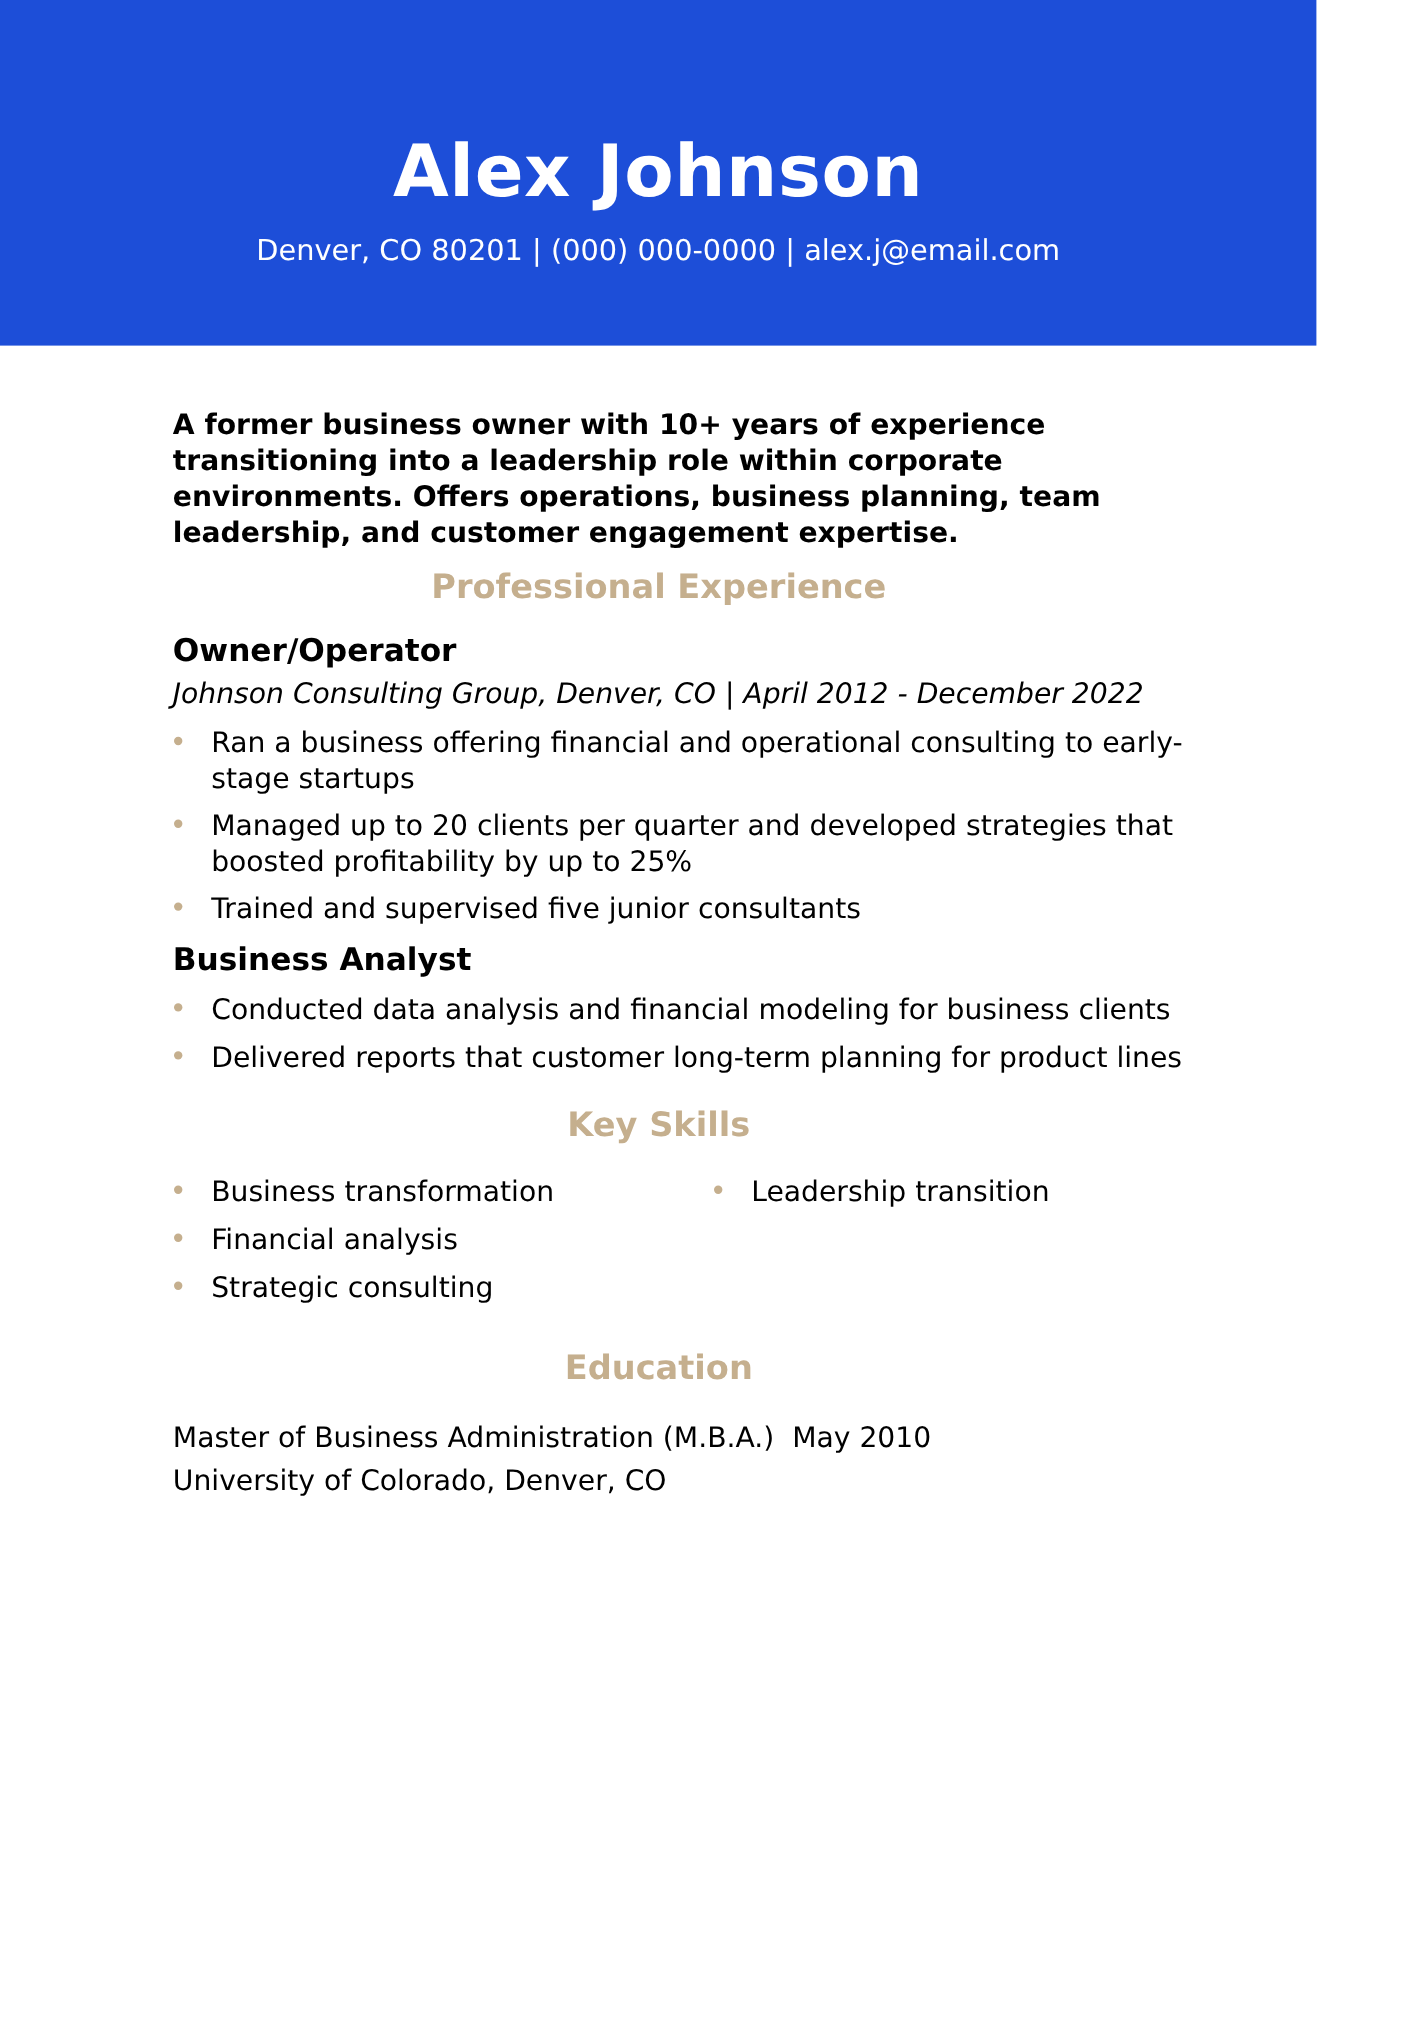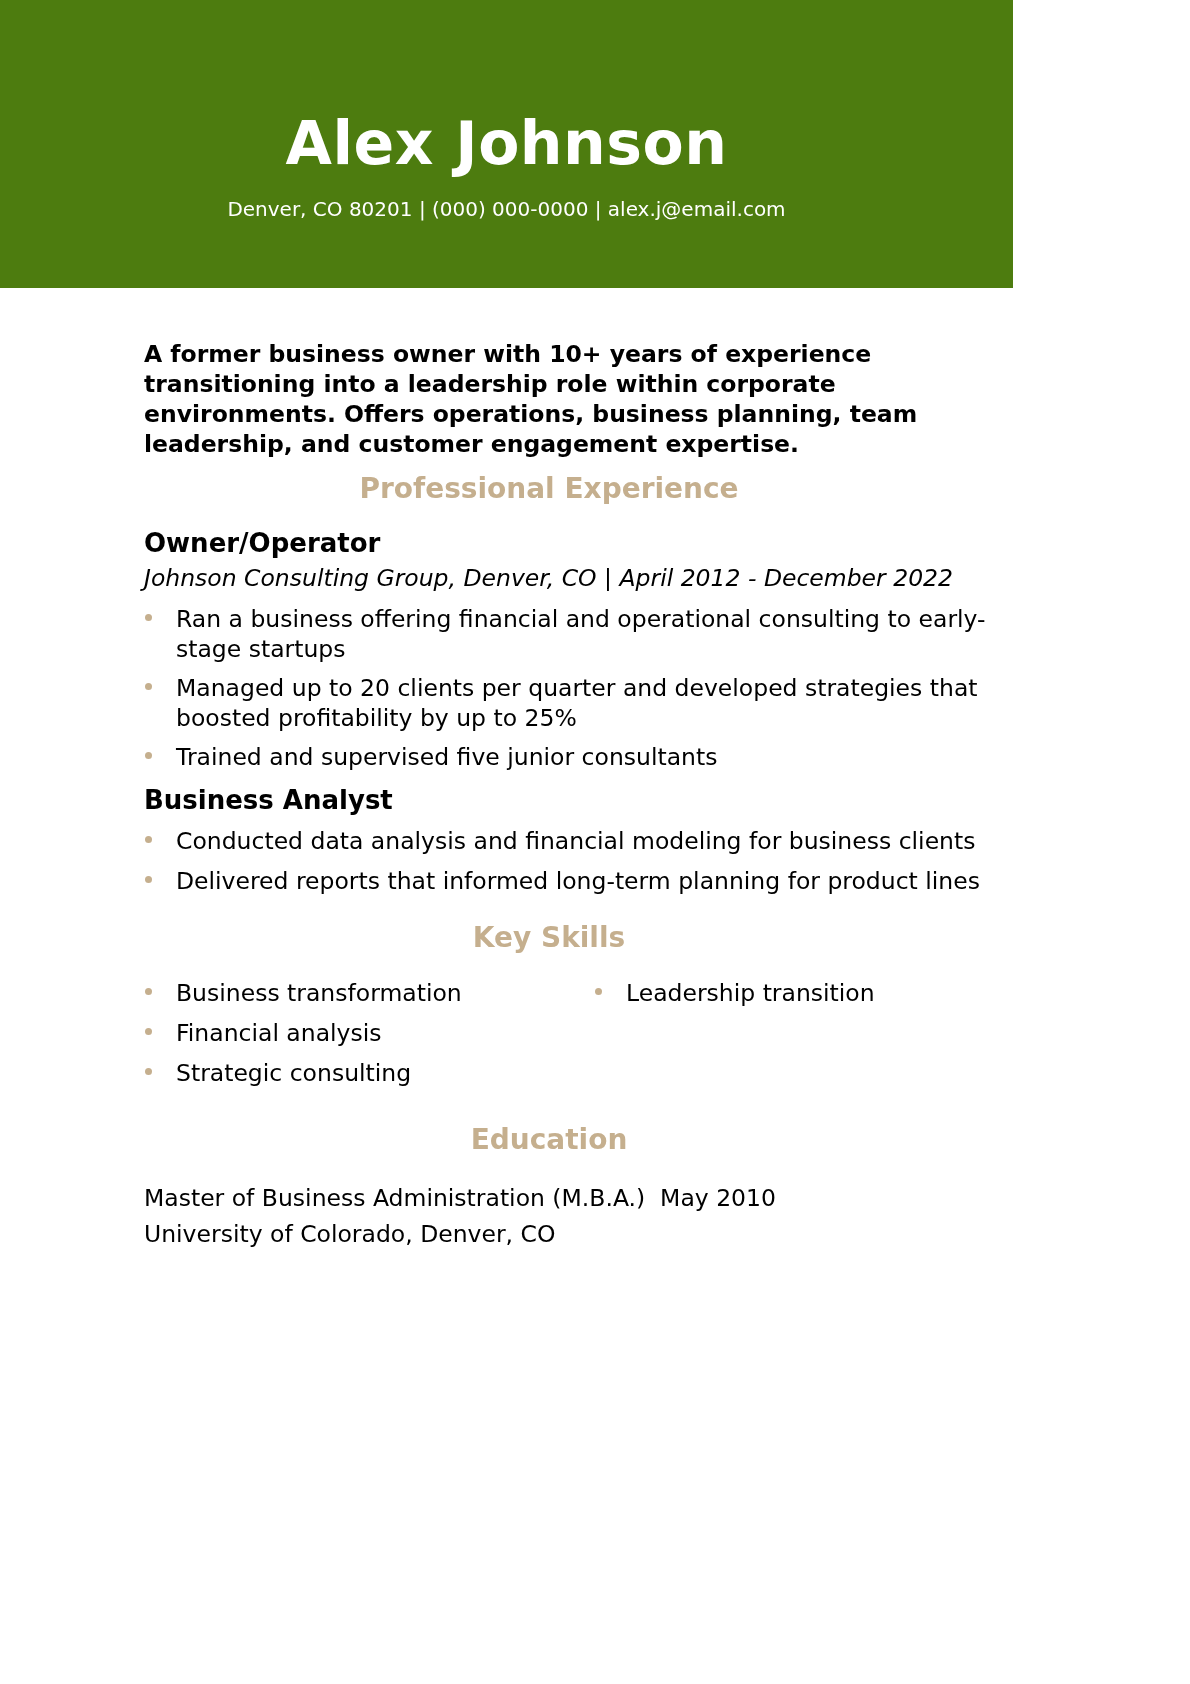--- a/index.html
+++ b/index.html
@@ -2,31 +2,31 @@
 <html><head>
 <meta charset="utf-8">
 <style>
   html, body { margin: 0; padding: 0; }
   body {
     width: 1190px; height: 1684px; background: #ffffff;
     font-family: "DejaVu Sans", sans-serif; color: #000;
     position: relative; overflow: hidden;
   }
   .header {
-    position: absolute; left: 0; top: 0; width: 1013px; height: 288px;
-    background: #4d7c0f; text-align: center; color: #fff;
+    position: absolute; left: 0; top: 0; width: 1097px; height: 288px;
+    background: #1d4ed8; text-align: center; color: #fff;
   }
   .name {
     position: absolute; left: 0; right: 0; top: 105px;
     font-size: 60px; font-weight: bold; line-height: 76px;
     letter-spacing: 0.5px;
   }
   .contact {
     position: absolute; left: 0; right: 0; top: 193px;
-    font-size: 20px; line-height: 32px;
+    font-size: 24px; line-height: 32px;
   }
   .content { position: absolute; left: 144px; top: 339px; width: 900px; }
   .summary {
     font-weight: bold; font-size: 23.5px; line-height: 30px; margin: 0;
     width: 800px;
   }
   .section-title {
     color: #c5af8e; font-weight: bold; font-size: 28px; text-align: center;
     line-height: 36px; width: 900px; margin-left: -45px;
   }
@@ -65,21 +65,21 @@
       <li style="margin-bottom:9px;"><span class="dot"></span><span>Ran a business offering financial and operational consulting to early-stage startups</span></li>
       <li style="margin-bottom:9px;"><span class="dot"></span><span>Managed up to 20 clients per quarter and developed strategies that boosted profitability by up to 25%</span></li>
       <li><span class="dot"></span><span>Trained and supervised five junior consultants</span></li>
     </ul>
   </div>
 
   <div style="margin-top:12px;">
     <div class="job-title">Business Analyst</div>
     <ul class="bullets" style="margin-top:10px;">
       <li style="margin-bottom:10px;"><span class="dot"></span><span>Conducted data analysis and financial modeling for business clients</span></li>
-      <li><span class="dot"></span><span>Delivered reports that informed long-term planning for product lines</span></li>
+      <li><span class="dot"></span><span>Delivered reports that customer long-term planning for product lines</span></li>
     </ul>
   </div>
 
   <div class="section-title" style="margin-top:24px;">Key Skills</div>
 
   <div class="skills" style="margin-top:22px;">
     <ul class="bullets col">
       <li><span class="dot"></span><span>Business transformation</span></li>
       <li><span class="dot"></span><span>Financial analysis</span></li>
       <li><span class="dot"></span><span>Strategic consulting</span></li>

